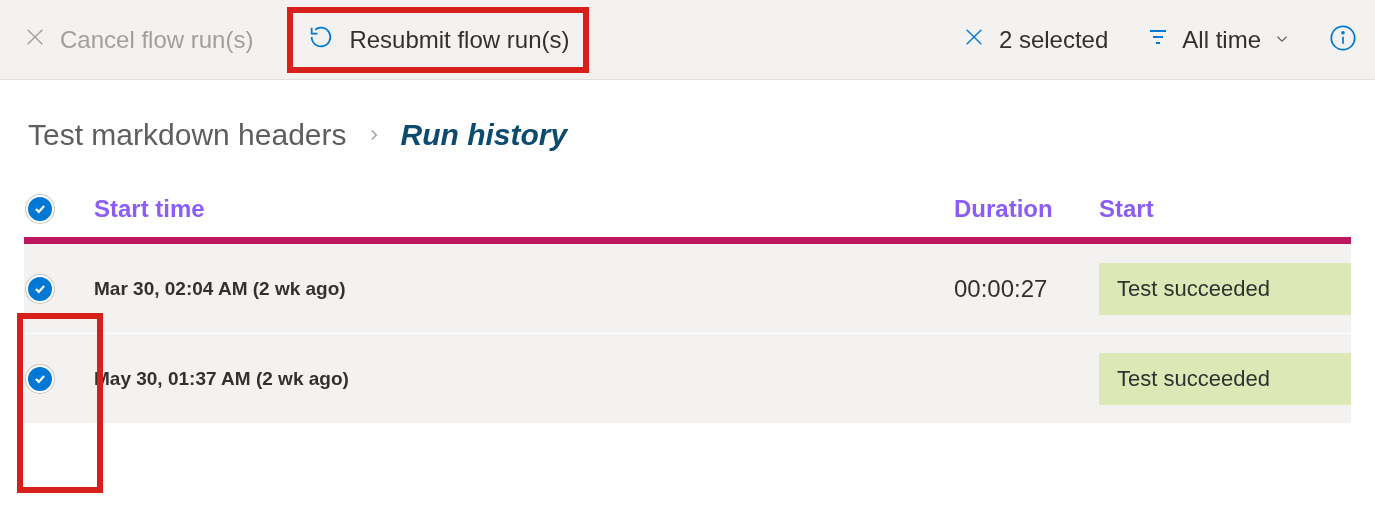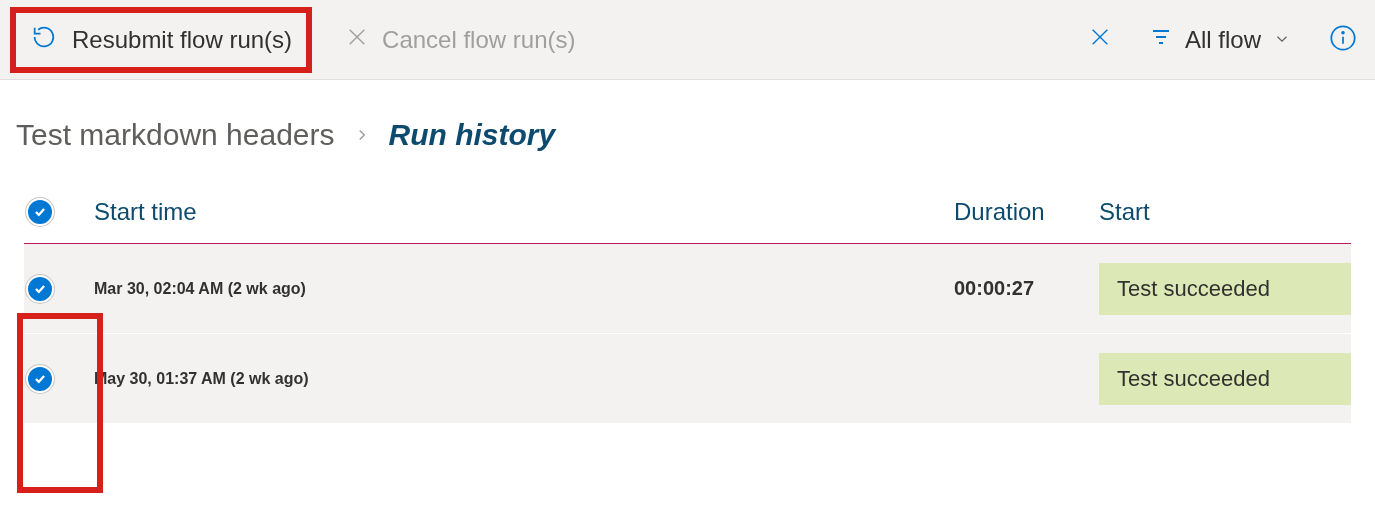--- a/index.html
+++ b/index.html
@@ -70,21 +70,21 @@
     .icon-info {
       width: 28px;
       height: 28px;
       cursor: pointer;
       margin-right: 12px;
     }
     .breadcrumb {
       display: flex;
       align-items: center;
       gap: 18px;
-      padding: 38px 24px 28px 16px;
+      padding: 38px 24px 28px 28px;
       font-size: 30px;
     }
     .breadcrumb .parent {
       color: #605e5c;
       font-weight: 400;
     }
     .breadcrumb .sep {
       color: #a19f9d;
       font-size: 26px;
     }
@@ -94,23 +94,23 @@
       font-style: italic;
     }
     .table {
       padding: 0 24px;
     }
     .table-header {
       display: flex;
       align-items: center;
       height: 64px;
       font-size: 24px;
-      color: #0c4a6e;
-      font-weight: 400;
-      border-bottom: 1px solid #be185d;
+      color: #8b5cf6;
+      font-weight: 700;
+      border-bottom: 7px solid #be185d;
     }
     .col-check {
       width: 70px;
       display: flex;
       align-items: center;
       justify-content: flex-start;
       padding-left: 2px;
     }
     .col-start {
       flex: 1;
@@ -124,25 +124,25 @@
     .table-row {
       display: flex;
       align-items: center;
       height: 90px;
       font-size: 24px;
       background: #f3f2f1;
       border-bottom: 1px solid #ffffff;
     }
     .table-row .col-start {
       font-weight: 600;
-      font-size: 16px;
+      font-size: 19px;
     }
     .table-row .col-duration {
-      font-weight: 700;
-      font-size: 20px;
+      font-weight: 400;
+      font-size: 24px;
     }
     .status-badge {
       background: #dce8b5;
       color: #323130;
       padding: 4px 18px;
       width: 100%;
       height: 52px;
       display: flex;
       align-items: center;
       font-size: 22px;
@@ -174,60 +174,61 @@
     .content-wrap {
       position: relative;
     }
   </style>
 </head>
 <body>
 
 <div class="content-wrap">
 
 <div class="toolbar">
+  <div class="toolbar-btn disabled">
+    <span>
+      <svg class="icon-x" viewBox="0 0 24 24" fill="none" stroke="#a19f9d" stroke-width="1.5">
+        <line x1="4" y1="4" x2="20" y2="20"></line>
+        <line x1="20" y1="4" x2="4" y2="20"></line>
+      </svg>
+    </span>
+    <span>Cancel flow run(s)</span>
+  </div>
+
   <div class="toolbar-btn highlight-box">
     <span>
       <svg class="icon-refresh" viewBox="0 0 24 24" fill="none" stroke="#0078d4" stroke-width="1.5">
         <path d="M4 12a8 8 0 1 0 3-6.2"></path>
         <path d="M4 4 L4 9 L9 9" fill="none"></path>
       </svg>
     </span>
     <span>Resubmit flow run(s)</span>
   </div>
 
-  <div class="toolbar-btn disabled">
-    <span>
-      <svg class="icon-x" viewBox="0 0 24 24" fill="none" stroke="#a19f9d" stroke-width="1.5">
-        <line x1="4" y1="4" x2="20" y2="20"></line>
-        <line x1="20" y1="4" x2="4" y2="20"></line>
-      </svg>
-    </span>
-    <span>Cancel flow run(s)</span>
-  </div>
-
   <div class="toolbar-spacer"></div>
 
   <div class="selection-indicator">
     <span>
       <svg class="icon-x" viewBox="0 0 24 24" fill="none" stroke="#0078d4" stroke-width="1.5">
         <line x1="4" y1="4" x2="20" y2="20"></line>
         <line x1="20" y1="4" x2="4" y2="20"></line>
       </svg>
     </span>
+    <span>2 selected</span>
   </div>
 
   <div class="filter-dropdown">
     <span>
       <svg width="24" height="24" viewBox="0 0 24 24" fill="none" stroke="#0078d4" stroke-width="2">
         <line x1="4" y1="6" x2="20" y2="6"></line>
         <line x1="7" y1="12" x2="17" y2="12"></line>
         <line x1="10" y1="18" x2="14" y2="18"></line>
       </svg>
     </span>
-    <span>All flow</span>
+    <span>All time</span>
     <span>
       <svg width="18" height="18" viewBox="0 0 24 24" fill="none" stroke="#605e5c" stroke-width="1.5">
         <polyline points="6 9 12 15 18 9"></polyline>
       </svg>
     </span>
   </div>
 
   <span>
     <svg class="icon-info" viewBox="0 0 24 24" fill="none" stroke="#0078d4" stroke-width="1.5">
       <circle cx="12" cy="12" r="10"></circle>

